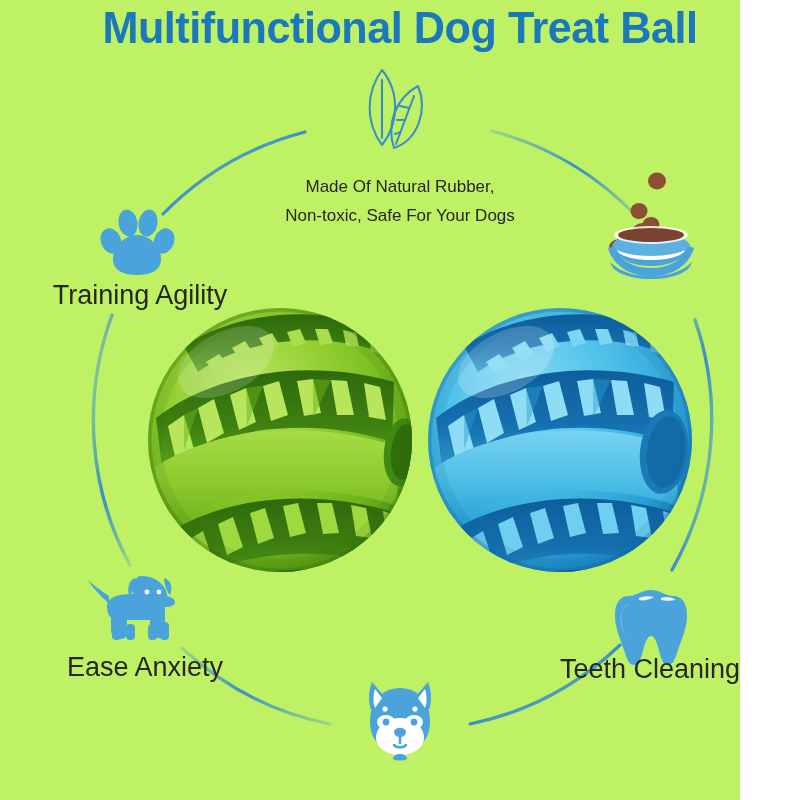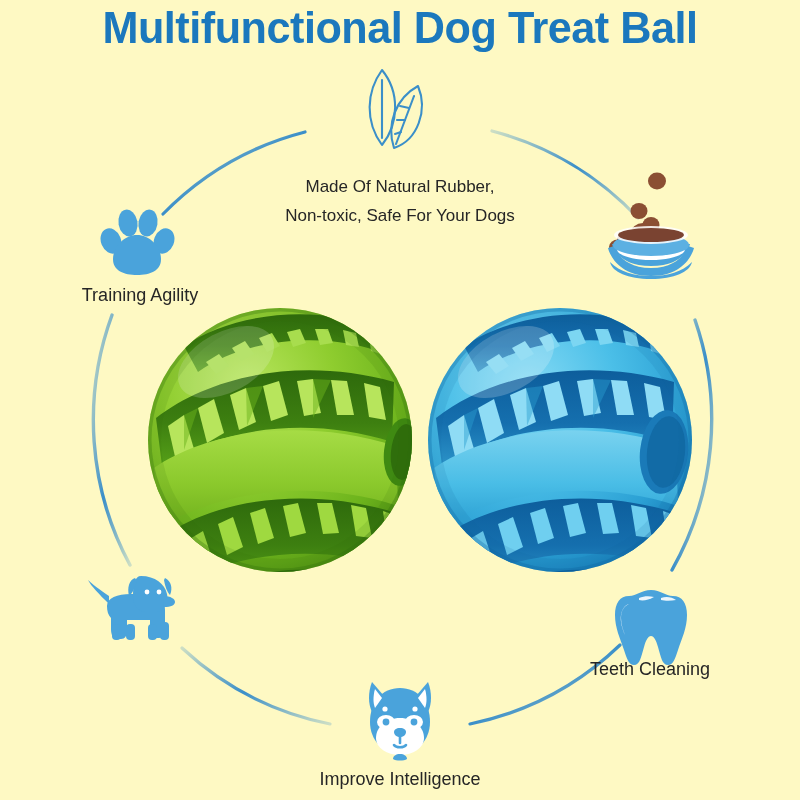--- a/index.html
+++ b/index.html
@@ -3,41 +3,41 @@
 <meta charset="utf-8">
 <style>
   html,body{margin:0;padding:0;}
   body{
     width:800px;height:800px;
     background:#ffffff;
     font-family:"Liberation Sans", sans-serif;
     overflow:hidden;
     position:relative;
   }
-  #stage{position:relative;width:800px;height:800px;overflow:hidden;background:#fef9c3;}
+  #stage{position:relative;width:740px;height:800px;overflow:hidden;background:#bef264;}
 
   .title{
     position:absolute;
     left:0;top:2px;width:800px;
     text-align:center;
     font-size:45px;
     font-weight:600;
     letter-spacing:-0.5px;
     color:#1b78bd;
     font-family:"Liberation Sans", sans-serif;
     transform:scaleX(0.96);
     transform-origin:50% 50%;
     white-space:nowrap;
   }
 
   .feature-label{
     position:absolute;
     text-align:center;
     color:#262626;
-    font-size:18px;
+    font-size:27px;
     font-weight:400;
     line-height:25px;
     white-space:pre-line;
     font-family:"Liberation Sans", sans-serif;
   }
   .label-top{ left:190px; top:172px; width:420px; font-size:17px; line-height:29px;}
   .label-training{ left:10px; top:283px; width:260px;}
   .label-food{ left:520px; top:283px; width:260px;}
   .label-anxiety{ left:25px; top:655px; width:240px;}
   .label-teeth{ left:530px; top:657px; width:240px;}
@@ -160,20 +160,21 @@
         <path d="M80 10 C86 13 88 20 85 27 C82 24 80 18 79 12 Z"></path>
 
         <path d="M78 28 C86 28 90 31 90 34 C90 37 86 39 79 39 Z"></path>
       </g>
       <g fill="#ffffff">
         <circle cx="62" cy="24" r="2.4"></circle>
         <circle cx="74" cy="24" r="2.4"></circle>
       </g>
     </svg>
   </div>
+  <div class="feature-label label-anxiety">Ease Anxiety</div>
 
   <div class="icon-wrap" style="left:613px;top:586px;width:76px;height:82px;">
     <svg viewBox="0 0 76 82" width="76" height="82">
       <path d="M38 4 C28 4 24 10 16 10 C7 10 2 17 2 29 C2 42 7 52 11 64 C14 73 16 79 21 79 C27 79 28 71 31 61 C33 54 35 50 38 50 C41 50 43 54 45 61 C48 71 49 79 55 79 C60 79 62 73 65 64 C69 52 74 42 74 29 C74 17 69 10 60 10 C52 10 48 4 38 4 Z" fill="#4aa3db"></path>
       <path d="M16 18 C11 20 8 25 8 32 C8 38 10 44 12 49 C9 42 7 35 8 29 C9 23 12 19 16 18 Z" fill="#ffffff"></path>
       <path d="M26 12 C31 10 36 10 41 11 C36 14 30 15 26 14 Z" fill="#ffffff" opacity="0.9"></path>
       <path d="M48 12 C53 10 59 11 63 14 C58 15 52 15 48 14 Z" fill="#ffffff" opacity="0.9"></path>
     </svg>
   </div>
   <div class="feature-label label-teeth">Teeth Cleaning</div>
@@ -203,21 +204,20 @@
       <circle cx="57" cy="31" r="2.6" fill="#ffffff"></circle>
 
       <path d="M42 50 C46 50 48 52 48 54 C48 57 45 59 42 59 C39 59 36 57 36 54 C36 52 38 50 42 50 Z" fill="#4aa3db"></path>
 
       <path d="M42 59 L42 65" stroke="#4aa3db" stroke-width="2.6" fill="none" stroke-linecap="round"></path>
       <path d="M36 67 C38 70 46 70 48 67" stroke="#4aa3db" stroke-width="2.6" fill="none" stroke-linecap="round"></path>
 
       <path d="M42 76 C38 76 35 78 35 81 C38 83 46 83 49 81 C49 78 46 76 42 76 Z" fill="#4aa3db"></path>
     </svg>
   </div>
-  <div class="feature-label label-intelligence">Improve Intelligence</div>
 
   <div class="balls">
     <svg viewBox="0 0 560 280" width="560" height="280">
       <defs>
 
         <radialGradient id="gBody" cx="38%" cy="30%" r="78%">
           <stop offset="0%" stop-color="#b7e55c"></stop>
           <stop offset="42%" stop-color="#8fcd2f"></stop>
           <stop offset="78%" stop-color="#6cb31c"></stop>
           <stop offset="100%" stop-color="#4e8f12"></stop>

